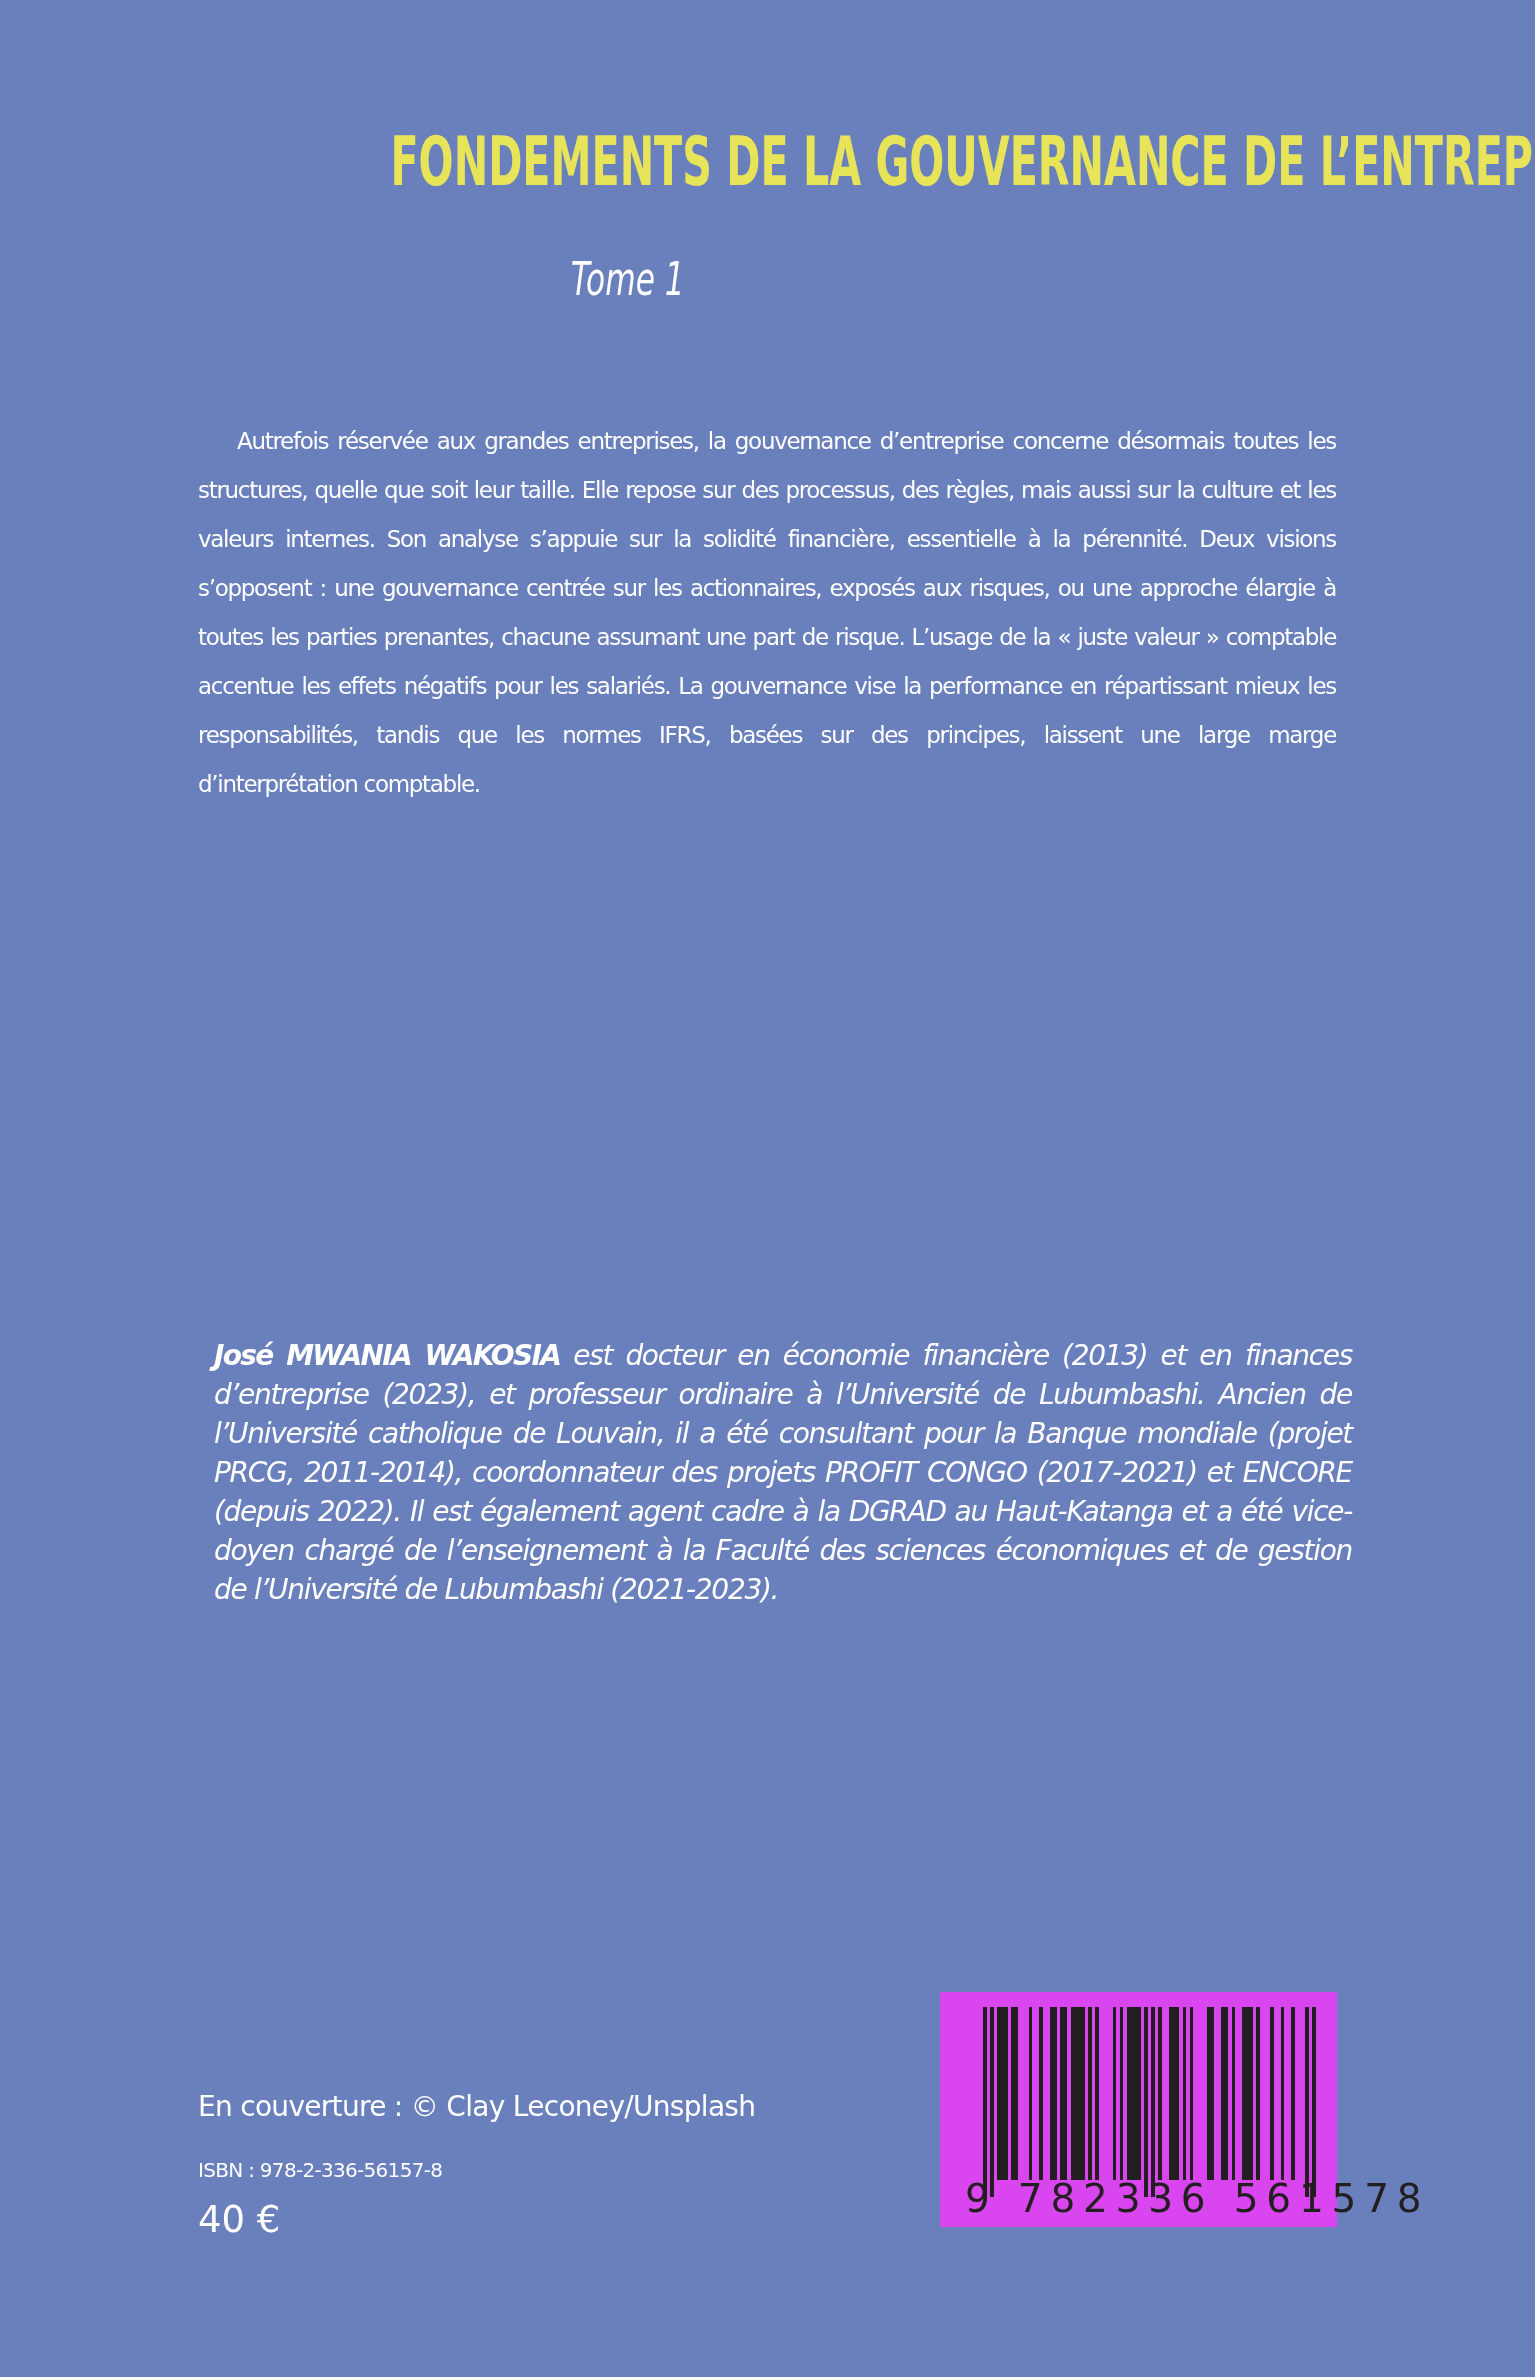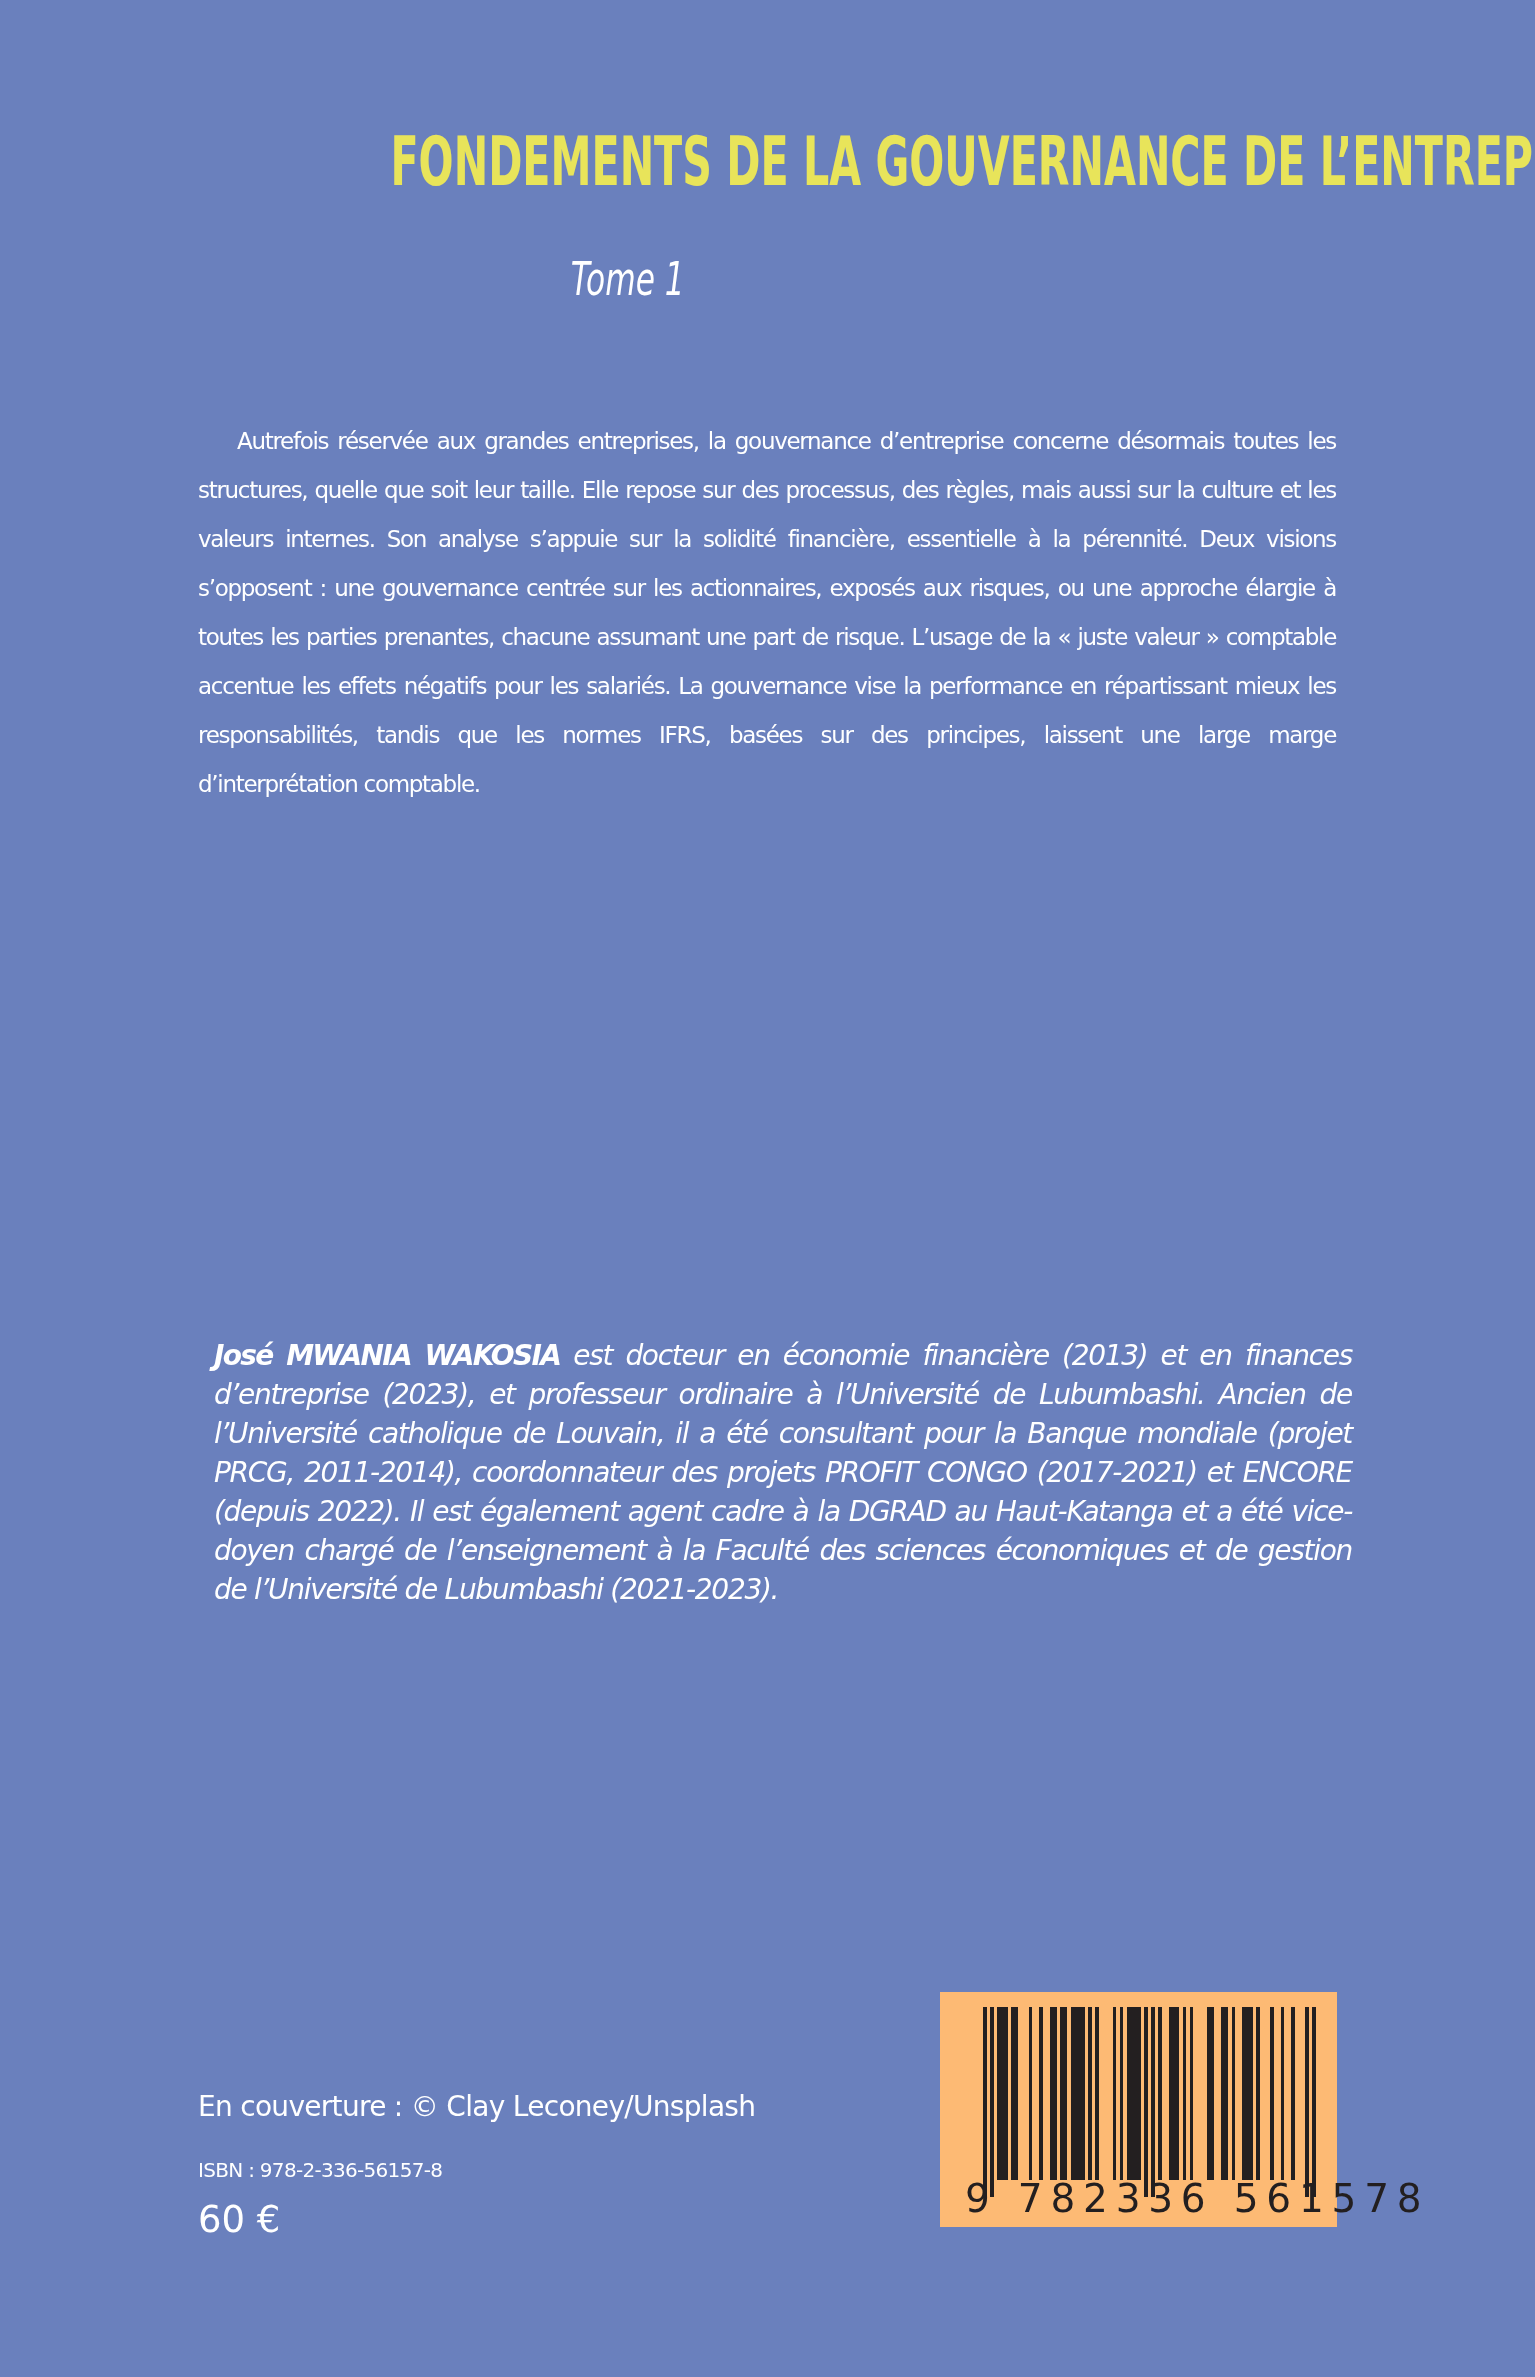--- a/index.html
+++ b/index.html
@@ -80,21 +80,21 @@
   }
   .price {
     position: absolute;
     left: 198px; top: 2198px;
     font-size: 37px; line-height: 44px;
   }
   .barcode-box {
     position: absolute;
     left: 940px; top: 1992px;
     width: 397px; height: 235px;
-    background: #fdba74;
+    background: #d946ef;
   }
   .bars {
     position: absolute;
     left: 43px; top: 15px;
     height: 190px;
     display: flex;
   }
   .bar { height: 173px; width: 3.5px; }
   .bar.on { background: #231f20; }
   .bar.guard { height: 190px; }
@@ -115,21 +115,21 @@
 <div class="title"><span>FONDEMENTS DE LA GOUVERNANCE DE L’ENTREPRISE</span></div>
 
 <div class="subtitle"><span>Tome 1</span></div>
 
 <p class="blurb">Autrefois réservée aux grandes entreprises, la gouvernance d’entreprise concerne désormais toutes les structures, quelle que soit leur taille. Elle repose sur des processus, des règles, mais aussi sur la culture et les valeurs internes. Son analyse s’appuie sur la solidité financière, essentielle à la pérennité. Deux visions s’opposent : une gouvernance centrée sur les actionnaires, exposés aux risques, ou une approche élargie à toutes les parties prenantes, chacune assumant une part de risque. L’usage de la « juste valeur » comptable accentue les effets négatifs pour les salariés. La gouvernance vise la performance en répartissant mieux les responsabilités, tandis que les normes IFRS, basées sur des principes, laissent une large marge d’interprétation comptable.</p>
 
 <p class="bio"><span class="author">José MWANIA WAKOSIA</span><span> est docteur en économie financière (2013) et en finances d’entreprise (2023), et professeur ordinaire à l’Université de Lubumbashi. Ancien de l’Université catholique de Louvain, il a été consultant pour la Banque mondiale (projet PRCG, 2011-2014), coordonnateur des projets PROFIT CONGO (2017-2021) et ENCORE (depuis 2022). Il est également agent cadre à la DGRAD au Haut-Katanga et a été vice-doyen chargé de l’enseignement à la Faculté des sciences économiques et de gestion de l’Université de Lubumbashi (2021-2023).</span></p>
 
 <div class="credit">En couverture : © Clay Leconey/Unsplash</div>
 <div class="isbn">ISBN : 978-2-336-56157-8</div>
-<div class="price">60 €</div>
+<div class="price">40 €</div>
 
 <div class="barcode-box">
   <div class="bars" id="bars">
       <div class="bar on guard"></div>
       <div class="bar guard"></div>
       <div class="bar on guard"></div>
       <div class="bar"></div>
       <div class="bar on"></div>
       <div class="bar on"></div>
       <div class="bar on"></div>

